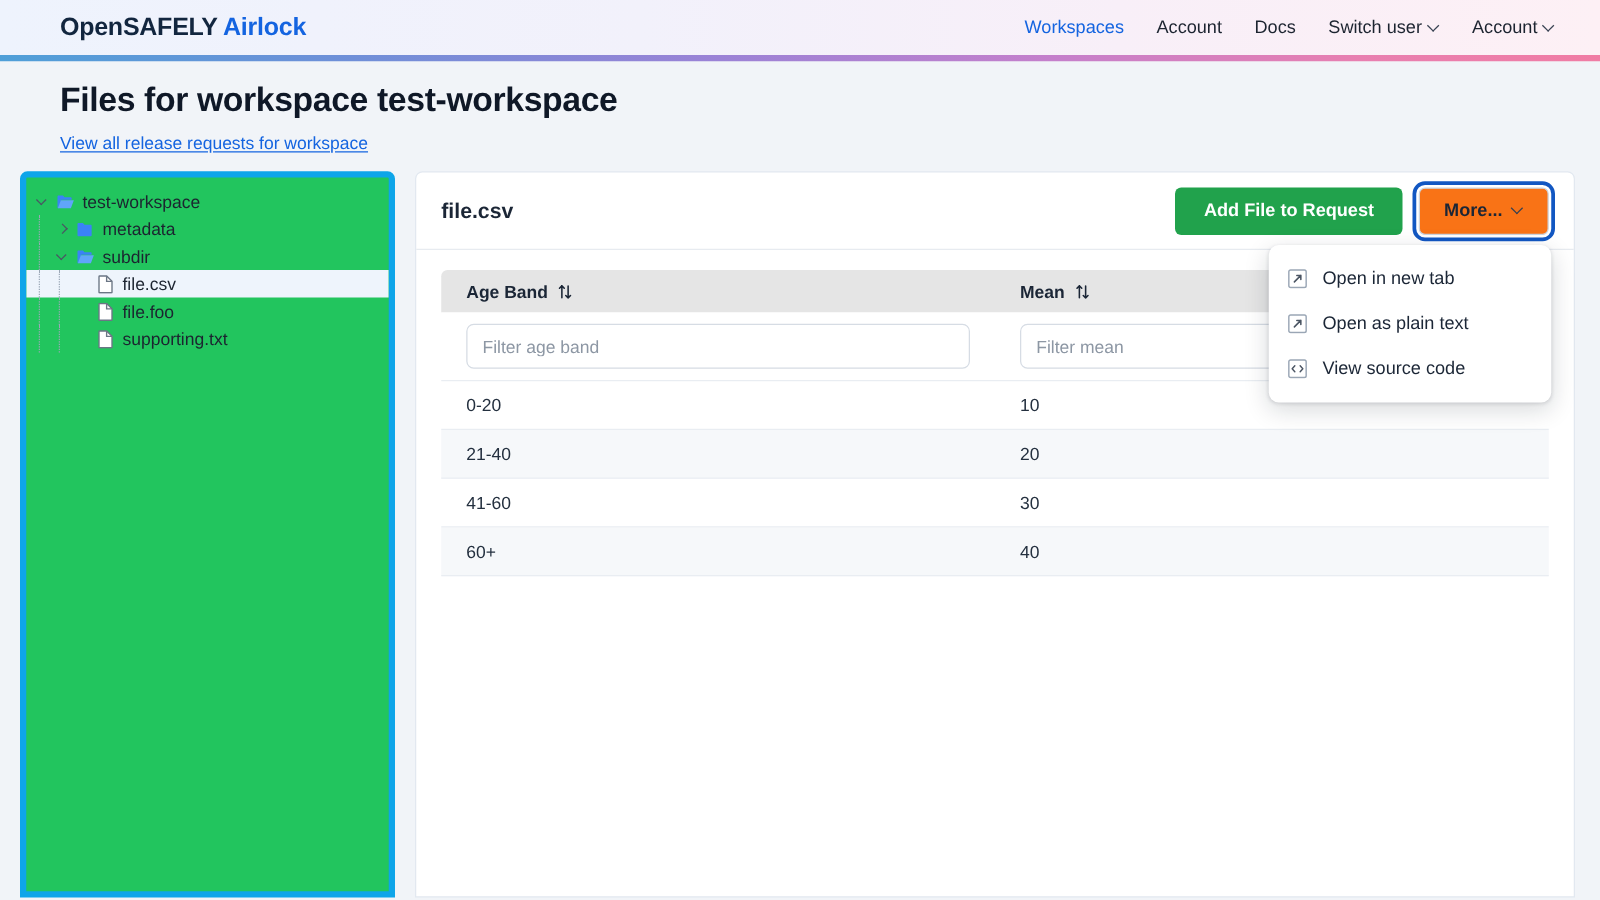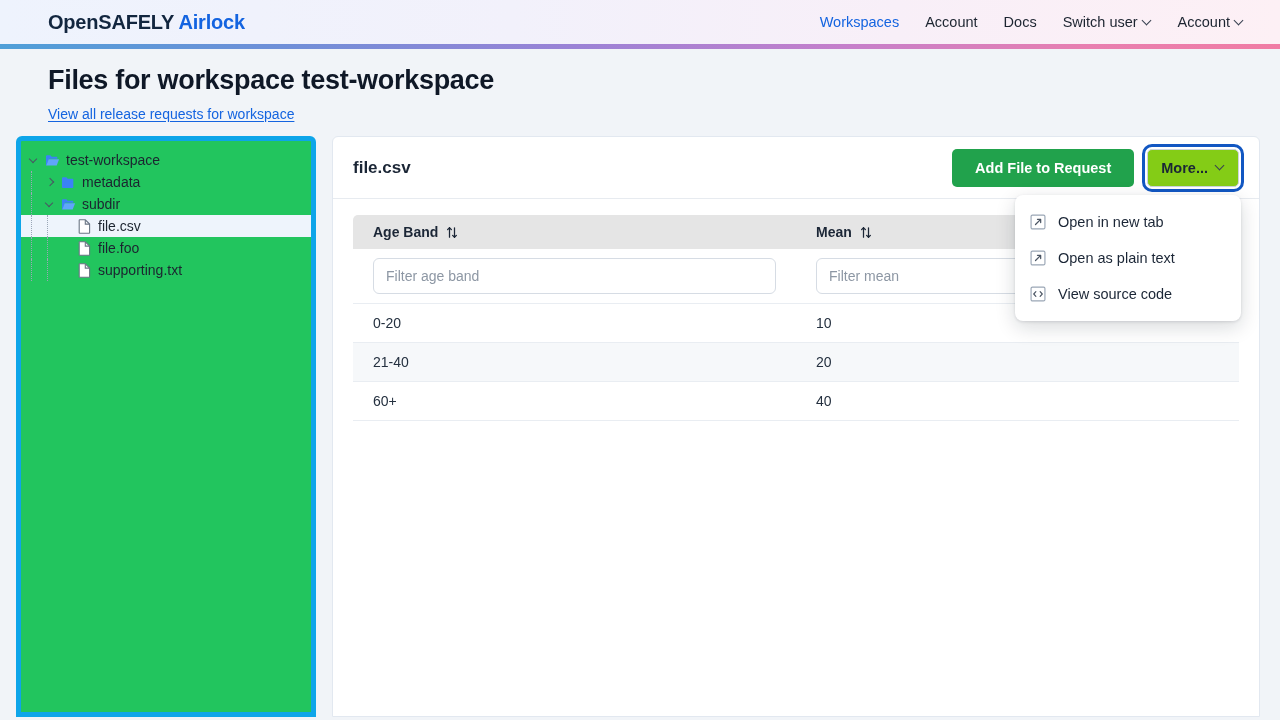--- a/index.html
+++ b/index.html
@@ -178,27 +178,27 @@
     border-radius: 5px;
     font-size: 14.5px;
     font-weight: bold;
     padding: 0 23px;
     height: 38px;
     cursor: pointer;
     font-family: inherit;
     white-space: nowrap;
   }
   .btn-more {
-    background: #84cc16;
+    background: #f97316;
     color: #1b2636;
     border: 1px solid #ccd4de;
     border-radius: 5px;
     font-size: 14.5px;
     font-weight: bold;
-    padding: 0 13px;
+    padding: 0 19px;
     height: 38px;
     cursor: pointer;
     font-family: inherit;
     display: flex;
     align-items: center;
     gap: 8px;
     outline: 3px solid #1257c2;
     outline-offset: 2px;
     white-space: nowrap;
   }
@@ -473,20 +473,24 @@
         <tbody class="data-body" id="tbody">
             <tr>
               <td>0-20</td>
               <td>10</td>
             </tr>
             <tr>
               <td>21-40</td>
               <td>20</td>
             </tr>
             <tr>
+              <td>41-60</td>
+              <td>30</td>
+            </tr>
+            <tr>
               <td>60+</td>
               <td>40</td>
             </tr>
           </tbody>
       </table>
     </div>
 
   </section>
 </div>
 

